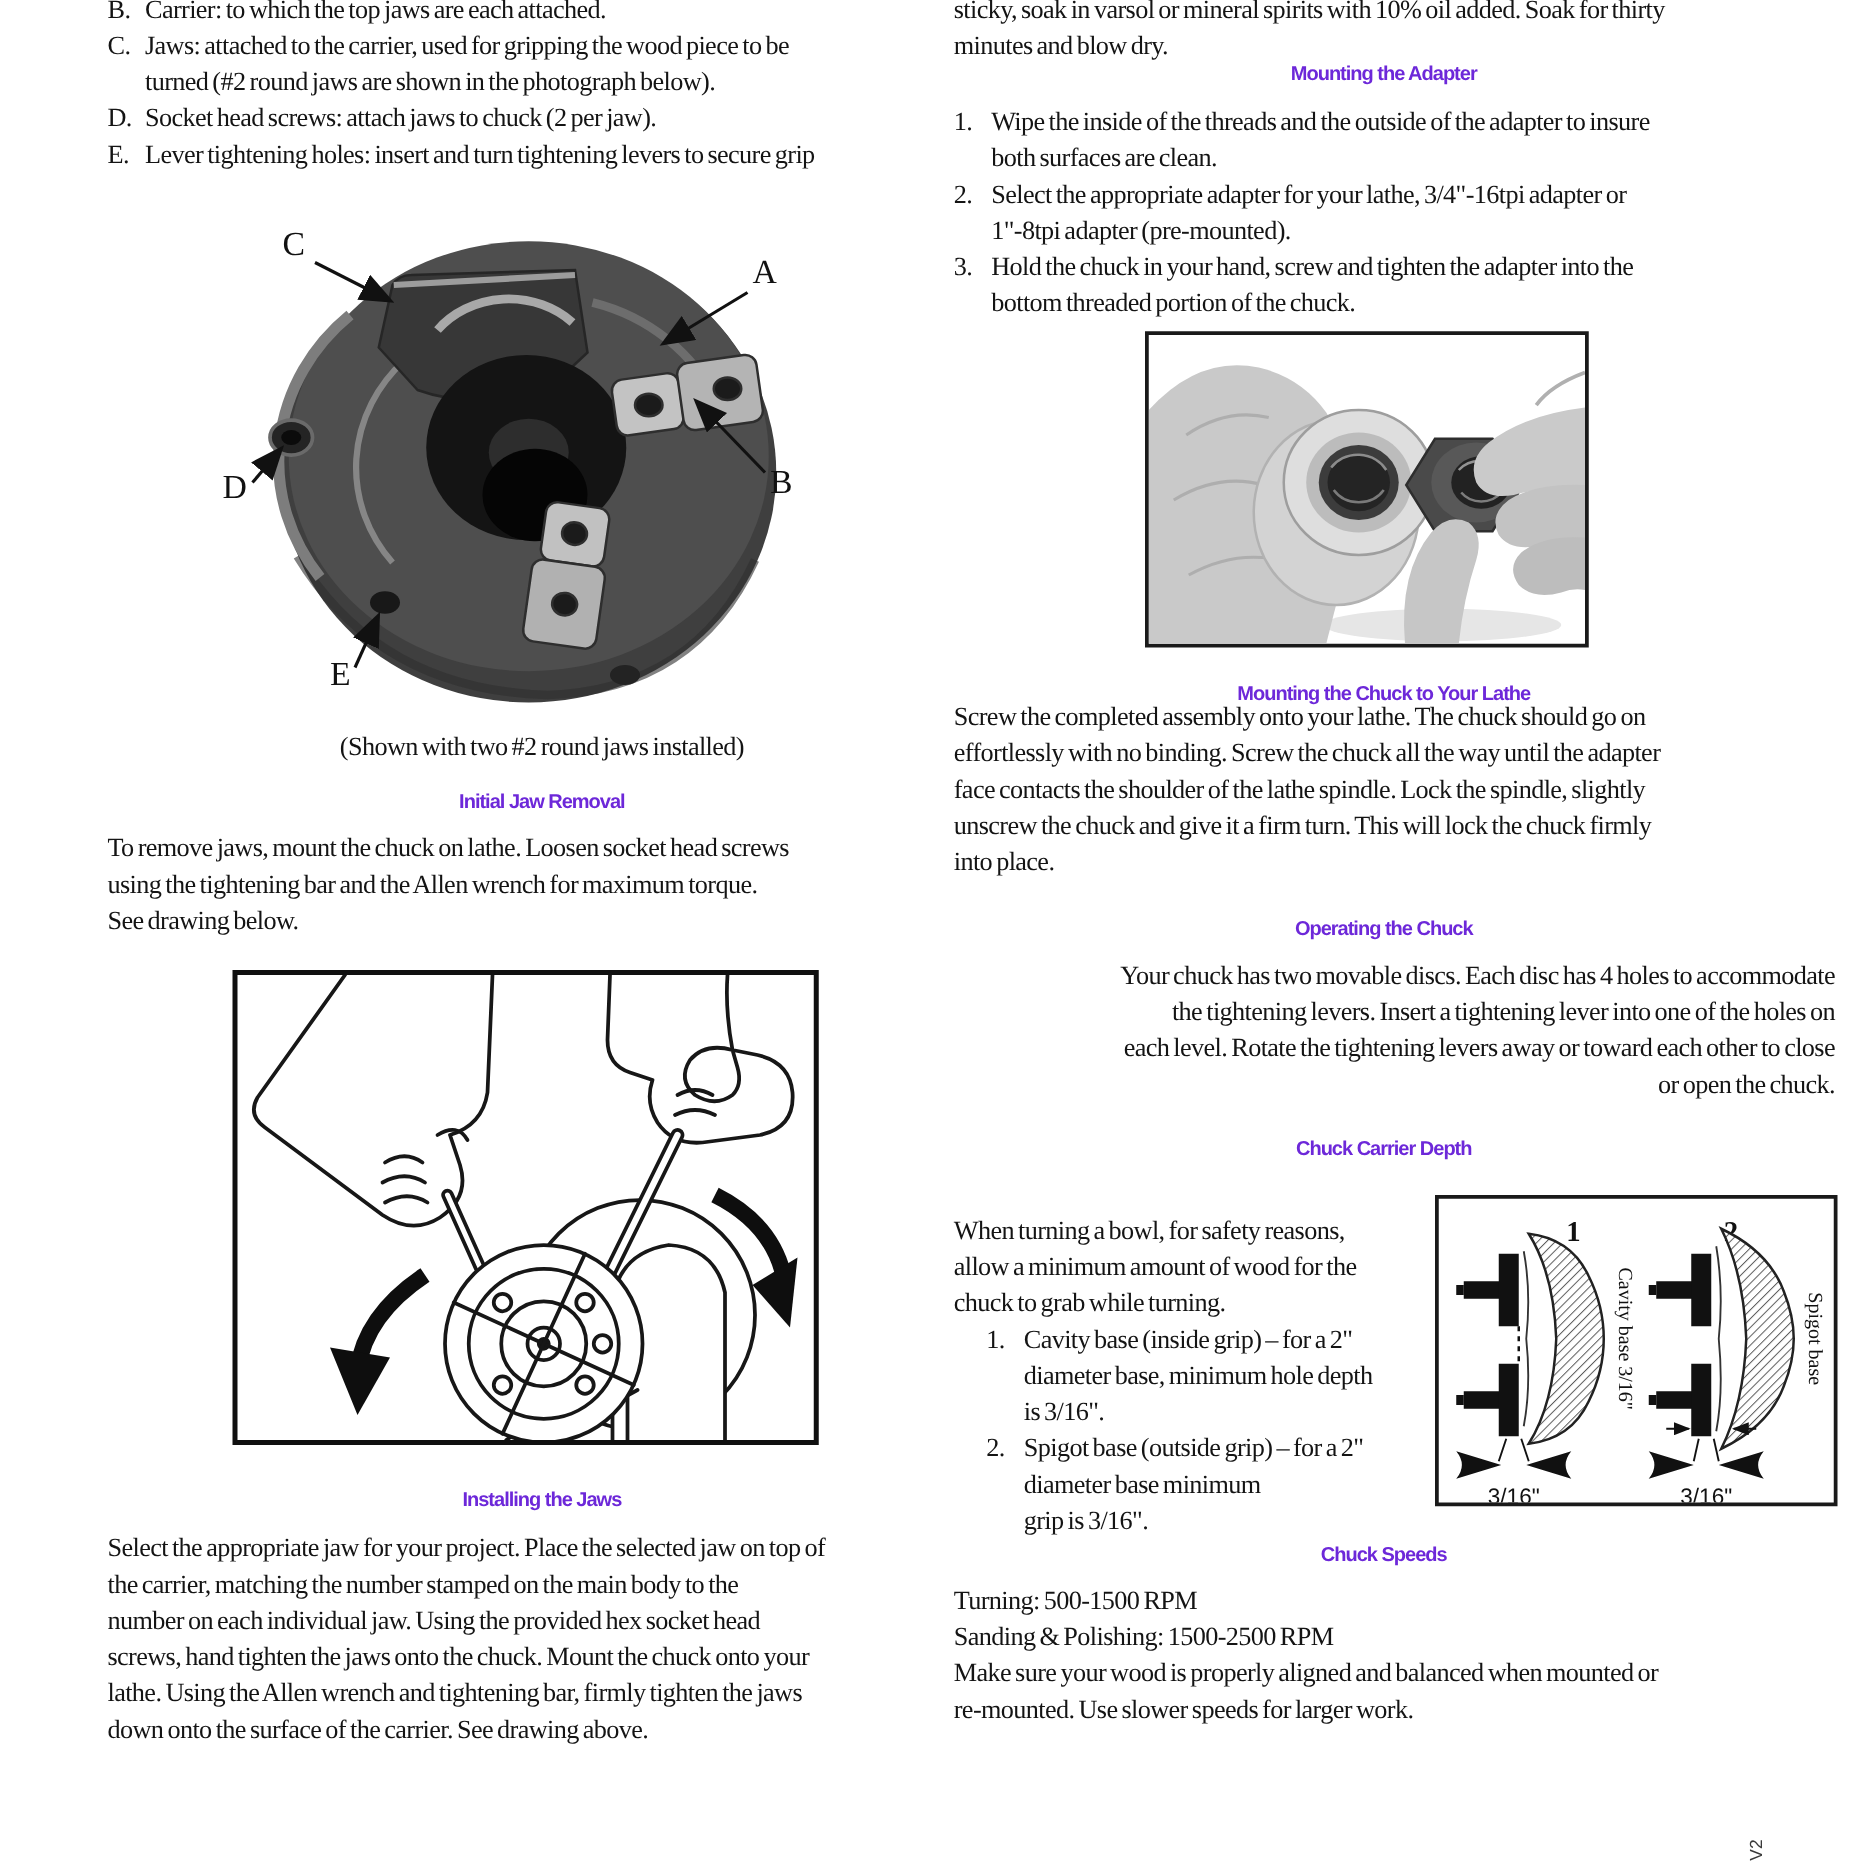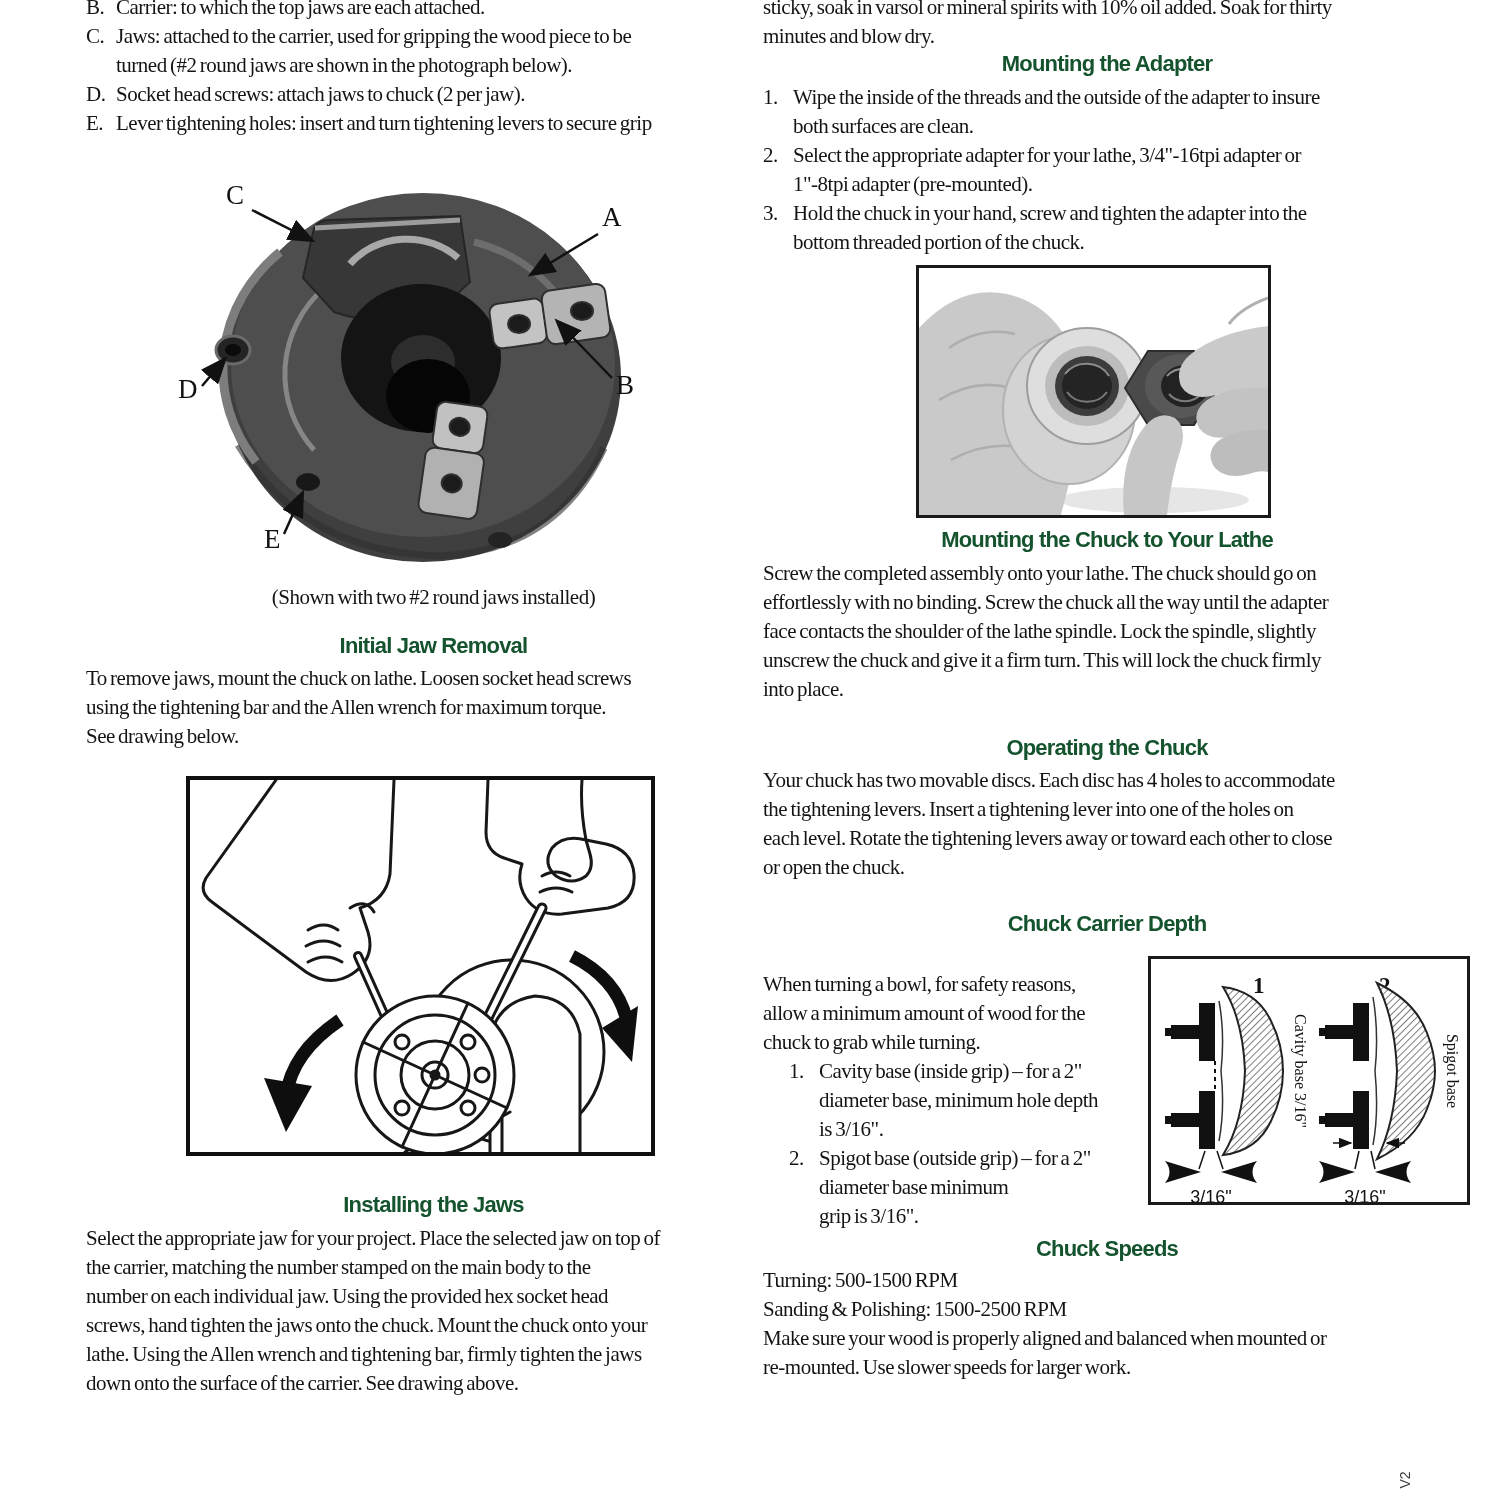--- a/index.html
+++ b/index.html
@@ -1,21 +1,21 @@
 <!DOCTYPE html>
 <html><head>
 <meta charset="utf-8">
 <style>
   html,body{margin:0;padding:0;background:#ffffff;overflow:hidden;}
   body{width:1500px;height:1500px;position:relative;
        font-family:"Liberation Serif",serif;color:#141414;}
   .abs{position:absolute;}
   .body-text{font-size:21px;line-height:29px;letter-spacing:-0.5px;word-spacing:-1.5px;}
-  .heading{font-family:"Liberation Sans",sans-serif;font-weight:bold;font-size:22px;
-           letter-spacing:-0.8px;text-align:center;color:#14532d;}
+  .heading{font-family:"Liberation Sans",sans-serif;font-weight:bold;font-size:16px;
+           letter-spacing:-0.8px;text-align:center;color:#6d28d9;}
   .hang{position:relative;padding-left:30px;}
   .hang .num{position:absolute;left:0;top:0;}
   .center{text-align:center;}
   .img-box{background:#ffffff;}
   .border4{border:4px solid #101010;}
   .border3{border:3px solid #1a1a1a;}
   .cgd-row{display:flex;align-items:flex-start;}
   .cgd-text{width:385px;padding-top:14px;}
   .cgd-list{padding-left:26px;}
   .v2{font-family:"Liberation Sans",sans-serif;font-size:14px;color:#3a3a3a;
@@ -226,27 +226,27 @@
   <g>
     <path d="M205,247 Q200,190 226,158 Q240,142 256,150 Q268,160 262,180 Q252,210 248,247 Z" fill="#c6c6c6"></path>
     <path d="M349,58 Q300,64 272,86 Q255,100 262,118 Q270,132 292,128 Q322,120 349,124 Z" fill="#cacaca"></path>
     <path d="M349,120 Q310,118 288,132 Q272,144 280,160 Q290,174 315,168 Q332,162 349,166 Z" fill="#c3c3c3"></path>
     <path d="M349,162 Q315,160 298,174 Q286,186 296,200 Q308,212 330,206 Q340,202 349,204 Z" fill="#bdbdbd"></path>
     <path d="M349,30 Q322,40 310,56" stroke="#b0b0b0" stroke-width="3" fill="none"></path>
   </g>
 </svg>
 </div>
 
-<div class="abs heading" style="left:763px;top:527px;width:688px;">Mounting the Chuck to Your Lathe</div>
+<div class="abs heading" style="left:763px;top:547px;width:688px;">Mounting the Chuck to Your Lathe</div>
 
 <div class="abs body-text" style="left:763px;top:559px;width:705px;">Screw the completed assembly onto your lathe. The chuck should go on<br>effortlessly with no binding. Screw the chuck all the way until the adapter<br>face contacts the shoulder of the lathe spindle. Lock the spindle, slightly<br>unscrew the chuck and give it a firm turn. This will lock the chuck firmly<br>into place.</div>
 
 <div class="abs heading" style="left:763px;top:735px;width:688px;">Operating the Chuck</div>
 
-<div class="abs body-text" style="left:763px;top:766px;width:705px;">Your chuck has two movable discs. Each disc has 4 holes to accommodate<br>the tightening levers. Insert a tightening lever into one of the holes on<br>each level. Rotate the tightening levers away or toward each other to close<br>or open the chuck.</div>
+<div class="abs body-text" style="left:763px;top:766px;width:705px;text-align:right;">Your chuck has two movable discs. Each disc has 4 holes to accommodate<br>the tightening levers. Insert a tightening lever into one of the holes on<br>each level. Rotate the tightening levers away or toward each other to close<br>or open the chuck.</div>
 
 <div class="abs heading" style="left:763px;top:911px;width:688px;">Chuck Carrier Depth</div>
 
 <div class="abs cgd-row" style="left:763px;top:956px;width:707px;justify-content:space-between;">
   <div class="cgd-text body-text">
     <div>When turning a bowl, for safety reasons,<br>allow a minimum amount of wood for the<br>chuck to grab while turning.</div>
     <div class="cgd-list">
       <div class="hang">
         <span class="num">1.</span>
         <span>Cavity base (inside grip) – for a 2"<br>diameter base, minimum hole depth<br>is 3/16".</span>

